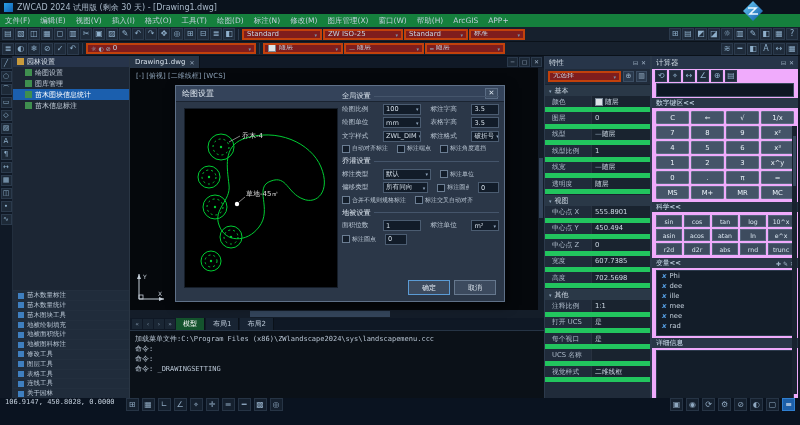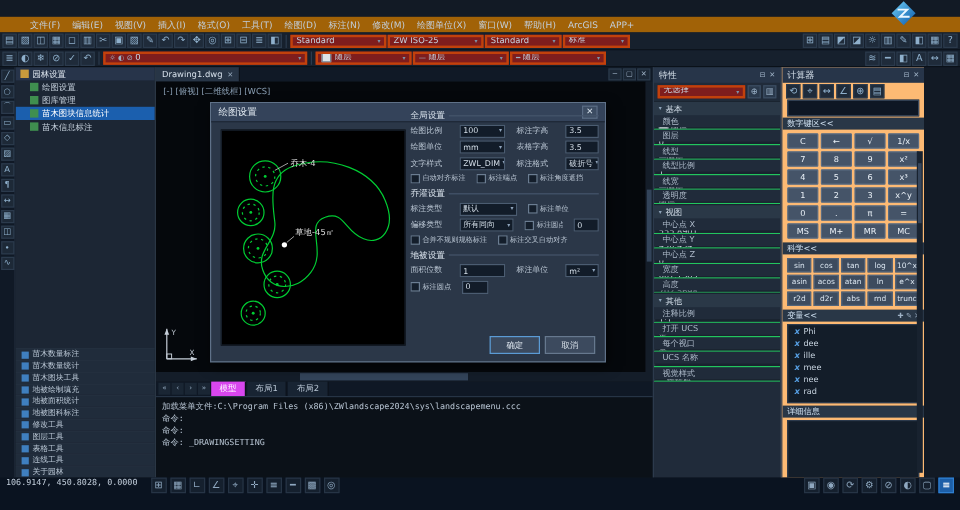--- a/index.html
+++ b/index.html
@@ -7,22 +7,22 @@
         font-family:"DejaVu Sans",sans-serif;color:#c7d0da;-webkit-font-smoothing:antialiased;}
 
   
   .titlebar{position:absolute;left:0;top:0;width:800px;height:14px;background:#0a121c;
             display:flex;align-items:center;padding:0 4px;box-sizing:border-box;}
   .app-logo{width:9px;height:9px;background:linear-gradient(135deg,#2aa0e8,#1060b0);margin-right:4px;flex:0 0 auto;}
   .title-text{font-size:8px;color:#a8b8c8;white-space:nowrap;}
   .brand-logo{position:absolute;left:742px;top:0;width:22px;height:22px;z-index:30;}
 
   
-  .menubar{position:absolute;left:0;top:14px;width:800px;height:13px;background:#a16207;
-           display:flex;align-items:center;padding-left:20px;box-sizing:border-box;}
+  .menubar{position:absolute;left:0;top:14px;width:800px;height:13px;background:#15803d;
+           display:flex;align-items:center;padding-left:0;box-sizing:border-box;}
   .menu-item{font-size:7.5px;color:#c2cedb;padding:0 5px;line-height:13px;white-space:nowrap;}
 
   
   .toolbar1{position:absolute;left:0;top:27px;width:800px;height:15px;background:#16202d;
             border-bottom:1px solid #0a1119;display:flex;align-items:center;padding:0 2px;box-sizing:border-box;gap:1px;}
   .toolbar2{position:absolute;left:0;top:42px;width:800px;height:14px;background:#16202d;
             border-bottom:1px solid #0a1119;display:flex;align-items:center;padding:0 2px;box-sizing:border-box;gap:1px;}
   .tb-icon{width:12px;height:12px;background:#1f2b3a;border:1px solid #2b3a4c;color:#8fb0cc;
            font-size:8px;line-height:10px;text-align:center;flex:0 0 auto;box-sizing:border-box;overflow:hidden;}
   .tb-sep{width:1px;height:11px;background:#2b3a4c;margin:0 2px;flex:0 0 auto;}
@@ -70,49 +70,49 @@
   .vscroll .thumb{position:absolute;left:1px;top:90px;width:4px;height:60px;background:#33445a;}
   .hscroll{position:absolute;left:130px;top:310px;width:414px;height:8px;background:#141d29;}
   .hscroll .thumb{position:absolute;left:120px;top:1px;width:140px;height:6px;background:#33445a;}
 
   
   .layoutbar{position:absolute;left:130px;top:318px;width:414px;height:12px;background:#0f1825;
              display:flex;align-items:center;gap:1px;padding-left:2px;box-sizing:border-box;}
   .nav-btn{width:10px;height:10px;background:#1a2634;color:#8fa4ba;font-size:6px;line-height:10px;text-align:center;flex:0 0 auto;}
   .lt-tab{height:12px;line-height:12px;padding:0 7px;font-size:7px;color:#b9c6d4;background:#182433;
           border-right:1px solid #0a1119;box-sizing:border-box;}
-  .lt-tab.active{background:#d946ef;color:#fff;}
+  .lt-tab.active{background:#14532d;color:#fff;}
   .cmdarea{position:absolute;left:130px;top:330px;width:414px;height:68px;background:#0b1118;border-top:1px solid #263445;
            box-sizing:border-box;padding:3px 5px;font-family:"DejaVu Sans Mono",monospace;font-size:7px;color:#b6c3d1;line-height:10px;}
   .cmd-line{white-space:nowrap;overflow:hidden;}
 
   
   .propspanel{position:absolute;left:544px;top:56px;width:107px;height:342px;background:#202b3a;
               border-left:1px solid #2c3a4c;border-right:1px solid #2c3a4c;box-sizing:border-box;overflow:hidden;}
   .panel-header{height:13px;background:#273549;display:flex;align-items:center;padding:0 4px;font-size:7.5px;color:#d5dfe9;}
   .ph-icons{margin-left:auto;display:flex;gap:3px;}
   .ph-icon{font-size:6px;color:#9fb2c6;}
   .sel-row{height:15px;display:flex;align-items:center;gap:2px;padding:0 3px;}
   .sel-combo{flex:1;}
   .sel-icon{width:11px;height:11px;background:#2a394c;border:1px solid #3c4e63;color:#9db4ca;
             font-size:7px;line-height:9px;text-align:center;box-sizing:border-box;flex:0 0 auto;}
   .sec-header{height:11px;background:#2a3847;display:flex;align-items:center;gap:3px;padding-left:4px;
               font-size:7px;color:#cfdae5;border-top:1px solid #1a2430;}
   .sec-arrow{font-size:5px;color:#8fa4ba;}
-  .prop-row{height:11.4px;display:flex;border-bottom:1px solid #22c55e;font-size:6.8px;flex-direction:column;}
+  .prop-row{height:11.4px;display:flex;border-bottom:5px solid #22c55e;font-size:6.8px;}
   .prop-label{width:46px;padding-left:7px;color:#aebbca;display:flex;align-items:center;
               white-space:nowrap;overflow:hidden;box-sizing:border-box;flex:0 0 auto;}
   .prop-value{flex:1;background:#19232f;border-left:1px solid #283240;display:flex;align-items:center;
               padding-left:3px;color:#cdd8e3;white-space:nowrap;overflow:hidden;}
   .has-swatch .prop-value::before{content:"";width:6px;height:6px;background:#dde2e7;border:1px solid #7a8896;
               margin-right:2px;flex:0 0 auto;}
   .has-line .prop-value::before{content:"— ";color:#9fb2c6;}
 
   
-  .calcpanel{position:absolute;left:651px;top:56px;width:119px;height:342px;background:#fdba74;
+  .calcpanel{position:absolute;left:651px;top:56px;width:147px;height:342px;background:#f0abfc;
              border-left:1px solid #2c3a4c;box-sizing:border-box;overflow:hidden;}
   .calc-toolbar{height:13px;display:flex;align-items:center;gap:2px;padding:0 3px;}
   .calc-display{margin:1px 4px;height:12px;background:#0e1724;border:1px solid #3a4a5e;font-size:7px;color:#d5dfe9;
                 display:flex;align-items:center;padding:0 3px;}
   .calc-secheader{height:10px;background:#293747;display:flex;align-items:center;padding-left:4px;
                   font-size:6.8px;color:#cfe0f0;}
   .vh-icons{margin-left:auto;display:flex;gap:2px;padding-right:3px;}
   .vh-icon{font-size:6px;color:#9fb2c6;}
   .keypad{display:grid;grid-template-columns:repeat(4,1fr);gap:2px;padding:3px 4px;}
   .calc-btn{height:11px;background:#455468;border:1px solid #5b6c82;color:#eaf1f8;font-size:6.8px;
@@ -158,20 +158,24 @@
   .dlg-buttons{position:absolute;right:8px;bottom:6px;display:flex;gap:4px;}
   .dlg-btn{width:40px;height:13px;background:#3c4a5e;border:1px solid #66788e;color:#e2eaf2;font-size:7px;
            display:flex;align-items:center;justify-content:center;}
   .dlg-btn.primary{border-color:#5b9bd5;}
 </style>
 </head>
 <body>
 
 <div id="root">
 
+  <div class="titlebar">
+    <span class="app-logo"></span>
+    <span class="title-text">ZWCAD 2024 试用版 (剩余 30 天) - [Drawing1.dwg]</span>
+  </div>
   <svg class="brand-logo" viewBox="0 0 22 22">
     <defs>
         <linearGradient id="lg" x1="0" y1="0" x2="1" y2="1">
       <stop offset="0" stop-color="#6fd0f8"></stop>
           <stop offset="1" stop-color="#0a57a8"></stop>
         </linearGradient>
       </defs>
     <path d="M11 1 L21 11 L11 21 L1 11 Z" fill="url(#lg)"></path>
     <path d="M6 8 L14 8 L8 14 L16 14" stroke="#eaf6ff" stroke-width="1.6" fill="none"></path>
   </svg>
@@ -179,21 +183,21 @@
   <div class="menubar">
     <span class="menu-item">文件(F)</span>
       <span class="menu-item">编辑(E)</span>
       <span class="menu-item">视图(V)</span>
       <span class="menu-item">插入(I)</span>
       <span class="menu-item">格式(O)</span>
       <span class="menu-item">工具(T)</span>
       <span class="menu-item">绘图(D)</span>
       <span class="menu-item">标注(N)</span>
       <span class="menu-item">修改(M)</span>
-      <span class="menu-item">绘图单位(X)</span>
+      <span class="menu-item">图库管理(X)</span>
       <span class="menu-item">窗口(W)</span>
       <span class="menu-item">帮助(H)</span>
       <span class="menu-item">ArcGIS</span>
       <span class="menu-item">APP+</span>
   </div>
 
   <div class="toolbar1">
     <span class="tb-icon">▤</span>
       <span class="tb-icon">▧</span>
       <span class="tb-icon">◫</span>

